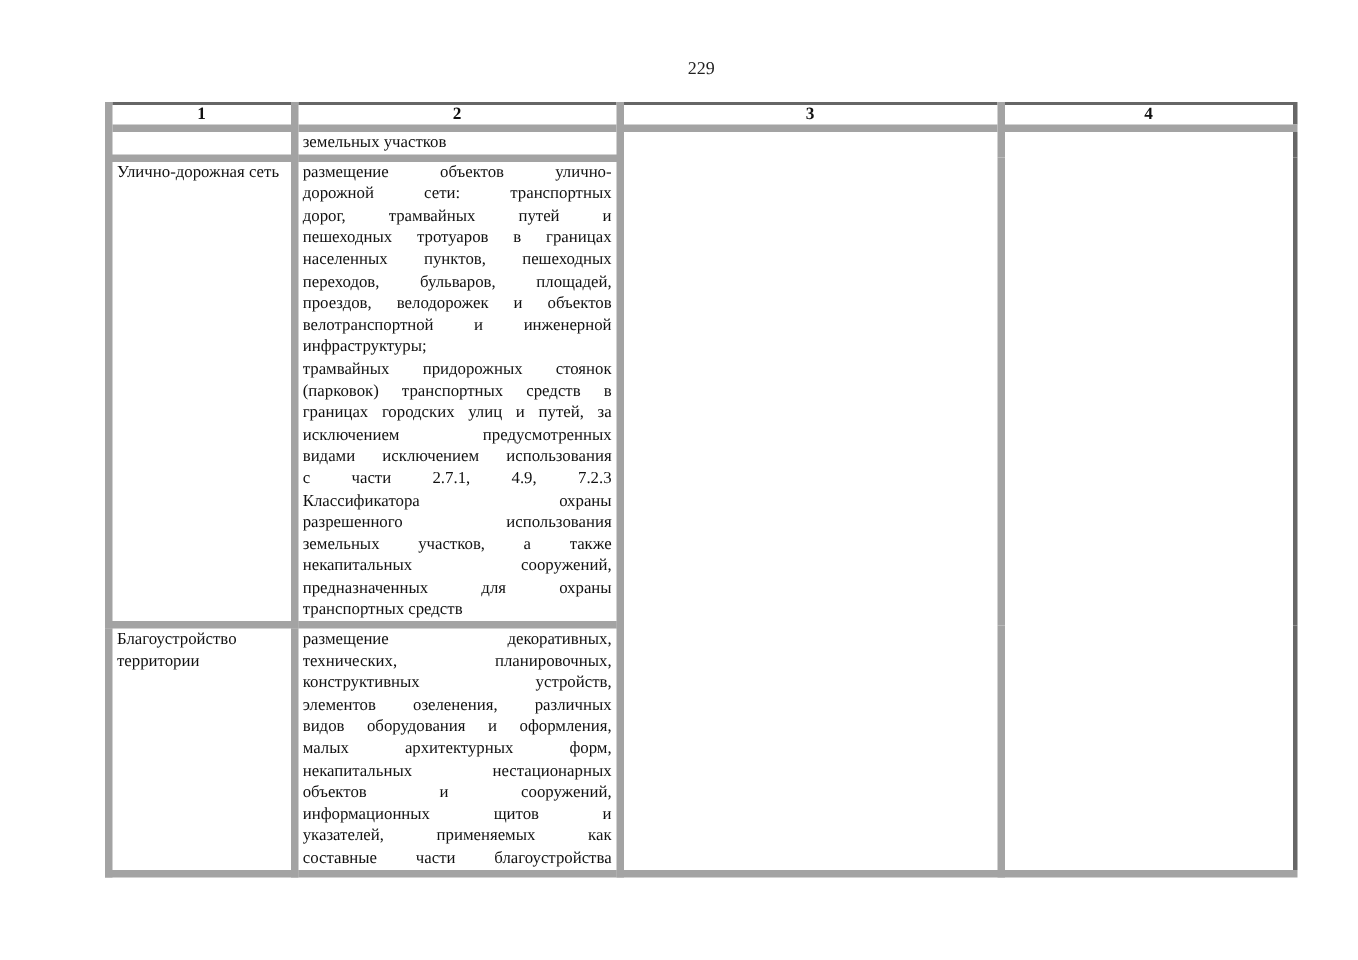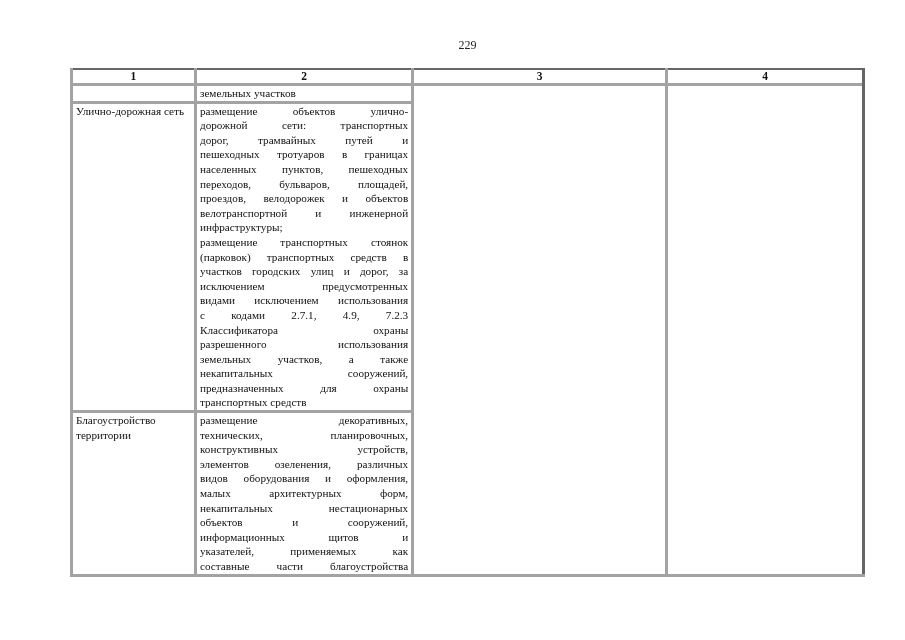--- a/index.html
+++ b/index.html
@@ -28,21 +28,21 @@
       position: absolute;
       left: 70px;
       top: 68px;
       width: 795px;
       border-collapse: collapse;
       table-layout: fixed;
       font-size: 11.2px;
       line-height: 14.6px;
     }
     table.doc-table td, table.doc-table th {
-      border: 3px solid #a3a3a3;
+      border: 5px solid #a3a3a3;
       vertical-align: top;
       padding: 0 3px 0 3px;
     }
     table.doc-table th {
       font-weight: bold;
       text-align: center;
       height: 13px;
       line-height: 13px;
       font-size: 11.5px;
       border-top: 2px solid #666;
@@ -105,26 +105,26 @@
     <td class="c2">
       <span class="line">размещение объектов улично-</span>
       <span class="line">дорожной сети: транспортных</span>
       <span class="line">дорог, трамвайных путей и</span>
       <span class="line">пешеходных тротуаров в границах</span>
       <span class="line">населенных пунктов, пешеходных</span>
       <span class="line">переходов, бульваров, площадей,</span>
       <span class="line">проездов, велодорожек и объектов</span>
       <span class="line">велотранспортной и инженерной</span>
       <span class="line last">инфраструктуры;</span>
-      <span class="line">размещение транспортных стоянок</span>
+      <span class="line">трамвайных придорожных стоянок</span>
       <span class="line">(парковок) транспортных средств в</span>
-      <span class="line">участков городских улиц и дорог, за</span>
+      <span class="line">границах городских улиц и путей, за</span>
       <span class="line">исключением предусмотренных</span>
       <span class="line">видами исключением использования</span>
-      <span class="line">с кодами 2.7.1, 4.9, 7.2.3</span>
+      <span class="line">с части 2.7.1, 4.9, 7.2.3</span>
       <span class="line">Классификатора охраны</span>
       <span class="line">разрешенного использования</span>
       <span class="line">земельных участков, а также</span>
       <span class="line">некапитальных сооружений,</span>
       <span class="line">предназначенных для охраны</span>
       <span class="line last">транспортных средств</span>
     </td>
   </tr>
   <tr class="row-b">
     <td>Благоустройство территории</td>

